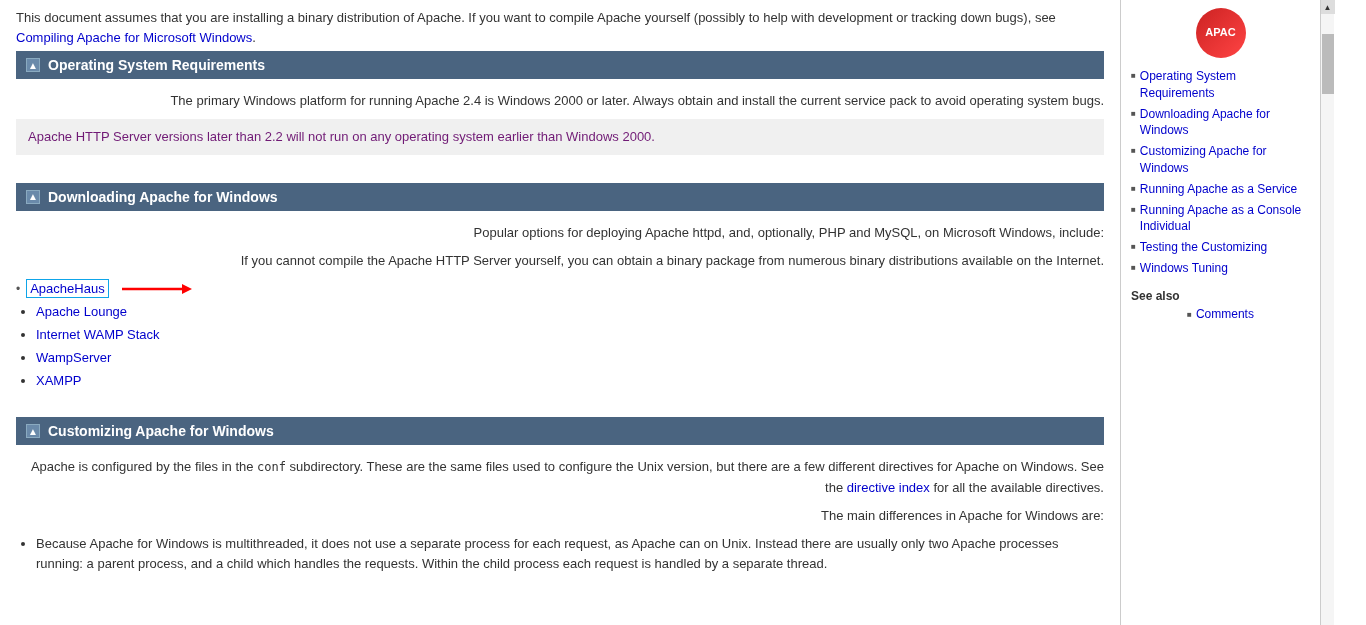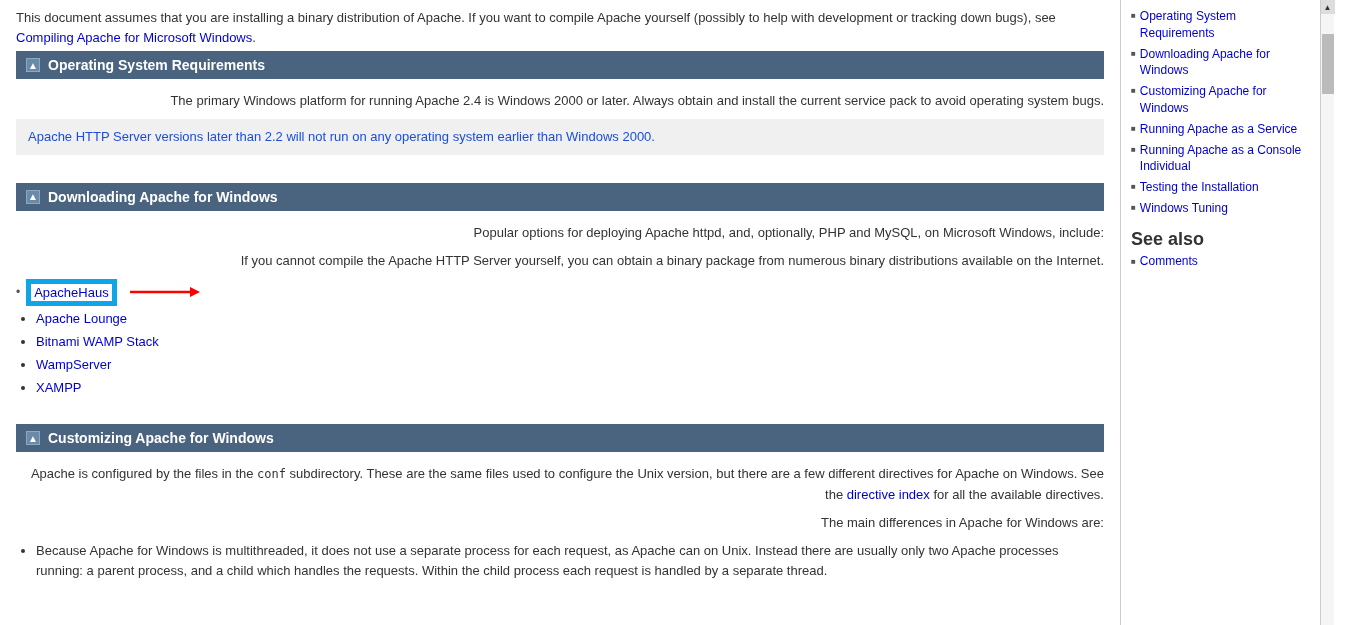--- a/index.html
+++ b/index.html
@@ -69,39 +69,39 @@
     .para a {
       color: #0000CC;
       text-decoration: none;
     }
     .note-box {
       background: #f0f0f0;
       border: none;
       padding: 8px 12px;
       margin: 8px 0;
       font-size: 13px;
-      color: #1d4ed8;
+      color: #701a75;
       line-height: 1.5;
     }
     .bullet-list {
       padding-left: 20px;
       margin-bottom: 6px;
     }
     .bullet-list li {
       margin-bottom: 3px;
       line-height: 1.55;
     }
     .bullet-list li a {
       color: #0000CC;
       text-decoration: none;
     }
     .apachehaus-link {
       color: #0000CC;
       text-decoration: none;
-      border: 5px solid #0ea5e9;
+      border: 1px solid #0ea5e9;
       padding: 1px 3px;
       display: inline-block;
     }
     .arrow-container {
       display: inline-flex;
       align-items: center;
       margin-left: 8px;
     }
     .arrow-svg {
       display: inline-block;
@@ -156,34 +156,35 @@
       margin-top: 3px;
       flex-shrink: 0;
     }
     .sidebar-nav li a {
       color: #0000CC;
       text-decoration: none;
       font-size: 12px;
       line-height: 1.4;
     }
     .see-also-title {
-      font-size: 18px;
+      font-size: 12px;
       font-weight: bold;
       margin-bottom: 4px;
       color: #333;
     }
     .see-also-nav {
       list-style: none;
       padding: 0;
     }
     .see-also-nav li {
       display: flex;
       align-items: flex-start;
       gap: 4px;
       margin-bottom: 4px;
+      justify-content: center;
     }
     .see-also-nav li::before {
       content: "■";
       color: #555;
       font-size: 8px;
       margin-top: 3px;
       flex-shrink: 0;
     }
     .see-also-nav li a {
       color: #0000CC;
@@ -266,21 +267,21 @@
         <span class="arrow-container">
           <svg class="arrow-svg" width="80" height="20" viewBox="0 0 80 20">
             <line x1="5" y1="10" x2="65" y2="10" stroke="red" stroke-width="2.5"></line>
             <polygon points="65,5 75,10 65,15" fill="red"></polygon>
           </svg>
         </span>
       </div>
 
       <ul class="bullet-list">
         <li><a href="#">Apache Lounge</a></li>
-        <li><a href="#">Bitnami WAMP Stack</a></li>
+        <li><a href="#">Internet WAMP Stack</a></li>
         <li><a href="#">WampServer</a></li>
         <li><a href="#">XAMPP</a></li>
       </ul>
     </div>
   </div>
 
   <div class="section-block">
     <div class="section-header">
       <span class="section-toggle">▲</span>
       <span>Customizing Apache for Windows</span>
@@ -291,39 +292,44 @@
       </p>
       <p class="para">The main differences in Apache for Windows are:</p>
       <ul class="bullet-list">
         <li>Because Apache for Windows is multithreaded, it does not use a separate process for each request, as Apache can on Unix. Instead there are usually only two Apache processes running: a parent process, and a child which handles the requests. Within the child process each request is handled by a separate thread.</li>
       </ul>
     </div>
   </div>
 </div>
 
 <div class="sidebar">
+  <div class="sidebar-logo">
+    <div class="sidebar-logo-circle">
+      <span>APAC</span>
+    </div>
+  </div>
 
   <ul class="sidebar-nav">
     <li>
       <a href="#">Operating System Requirements</a>
     </li>
     <li>
       <a href="#">Downloading Apache for Windows</a>
     </li>
     <li>
       <a href="#">Customizing Apache for Windows</a>
     </li>
     <li>
       <a href="#">Running Apache as a Service</a>
     </li>
     <li>
       <a href="#">Running Apache as a Console Individual</a>
     </li>
     <li>
-      <a href="#">Testing the Installation</a>
+      <a href="#">Testing the Customizing</a>
     </li>
     <li>
       <a href="#">Windows Tuning</a>
     </li>
   </ul>
 
   <div>
     <p class="see-also-title">See also</p>
     <ul class="see-also-nav">
       <li>

